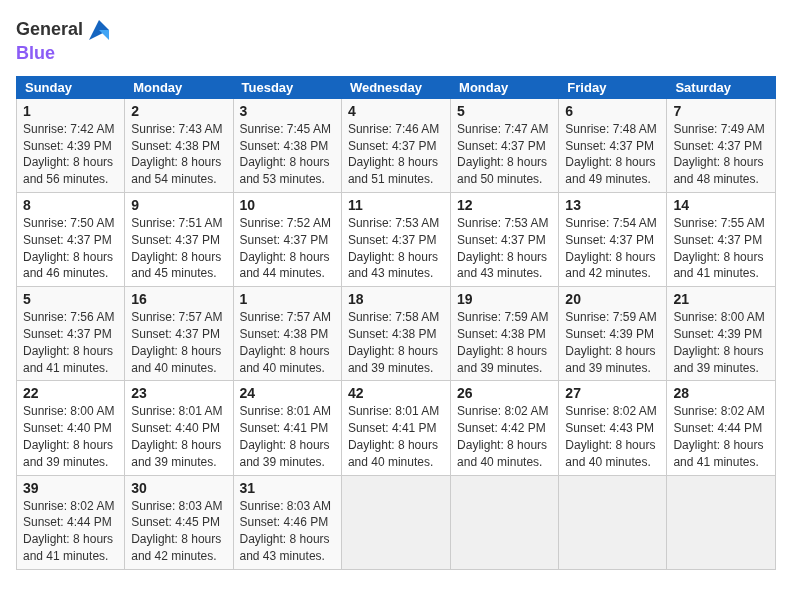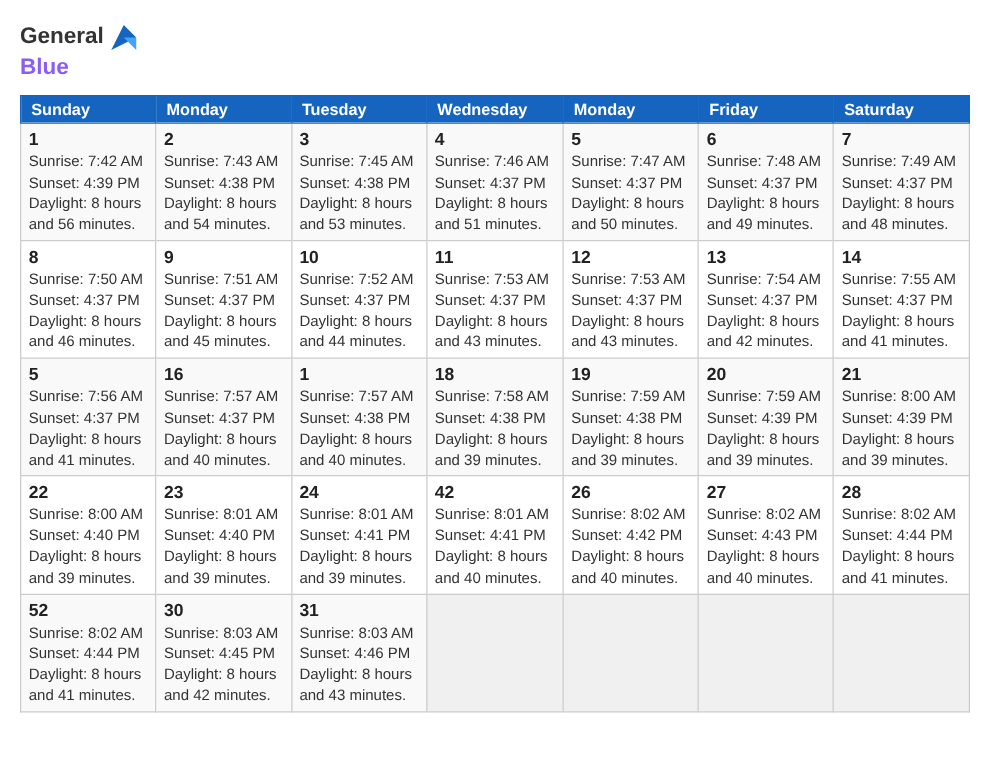--- a/index.html
+++ b/index.html
@@ -233,21 +233,21 @@
           <span class="day-number">27</span>
           <div class="day-detail">Sunrise: 8:02 AM<br>Sunset: 4:43 PM<br>Daylight: 8 hours and 40 minutes.</div>
         </td>
         <td>
           <span class="day-number">28</span>
           <div class="day-detail">Sunrise: 8:02 AM<br>Sunset: 4:44 PM<br>Daylight: 8 hours and 41 minutes.</div>
         </td>
       </tr>
       <tr>
         <td>
-          <span class="day-number">52</span>
+          <span class="day-number">39</span>
           <div class="day-detail">Sunrise: 8:02 AM<br>Sunset: 4:44 PM<br>Daylight: 8 hours and 41 minutes.</div>
         </td>
         <td>
           <span class="day-number">30</span>
           <div class="day-detail">Sunrise: 8:03 AM<br>Sunset: 4:45 PM<br>Daylight: 8 hours and 42 minutes.</div>
         </td>
         <td>
           <span class="day-number">31</span>
           <div class="day-detail">Sunrise: 8:03 AM<br>Sunset: 4:46 PM<br>Daylight: 8 hours and 43 minutes.</div>
         </td>

